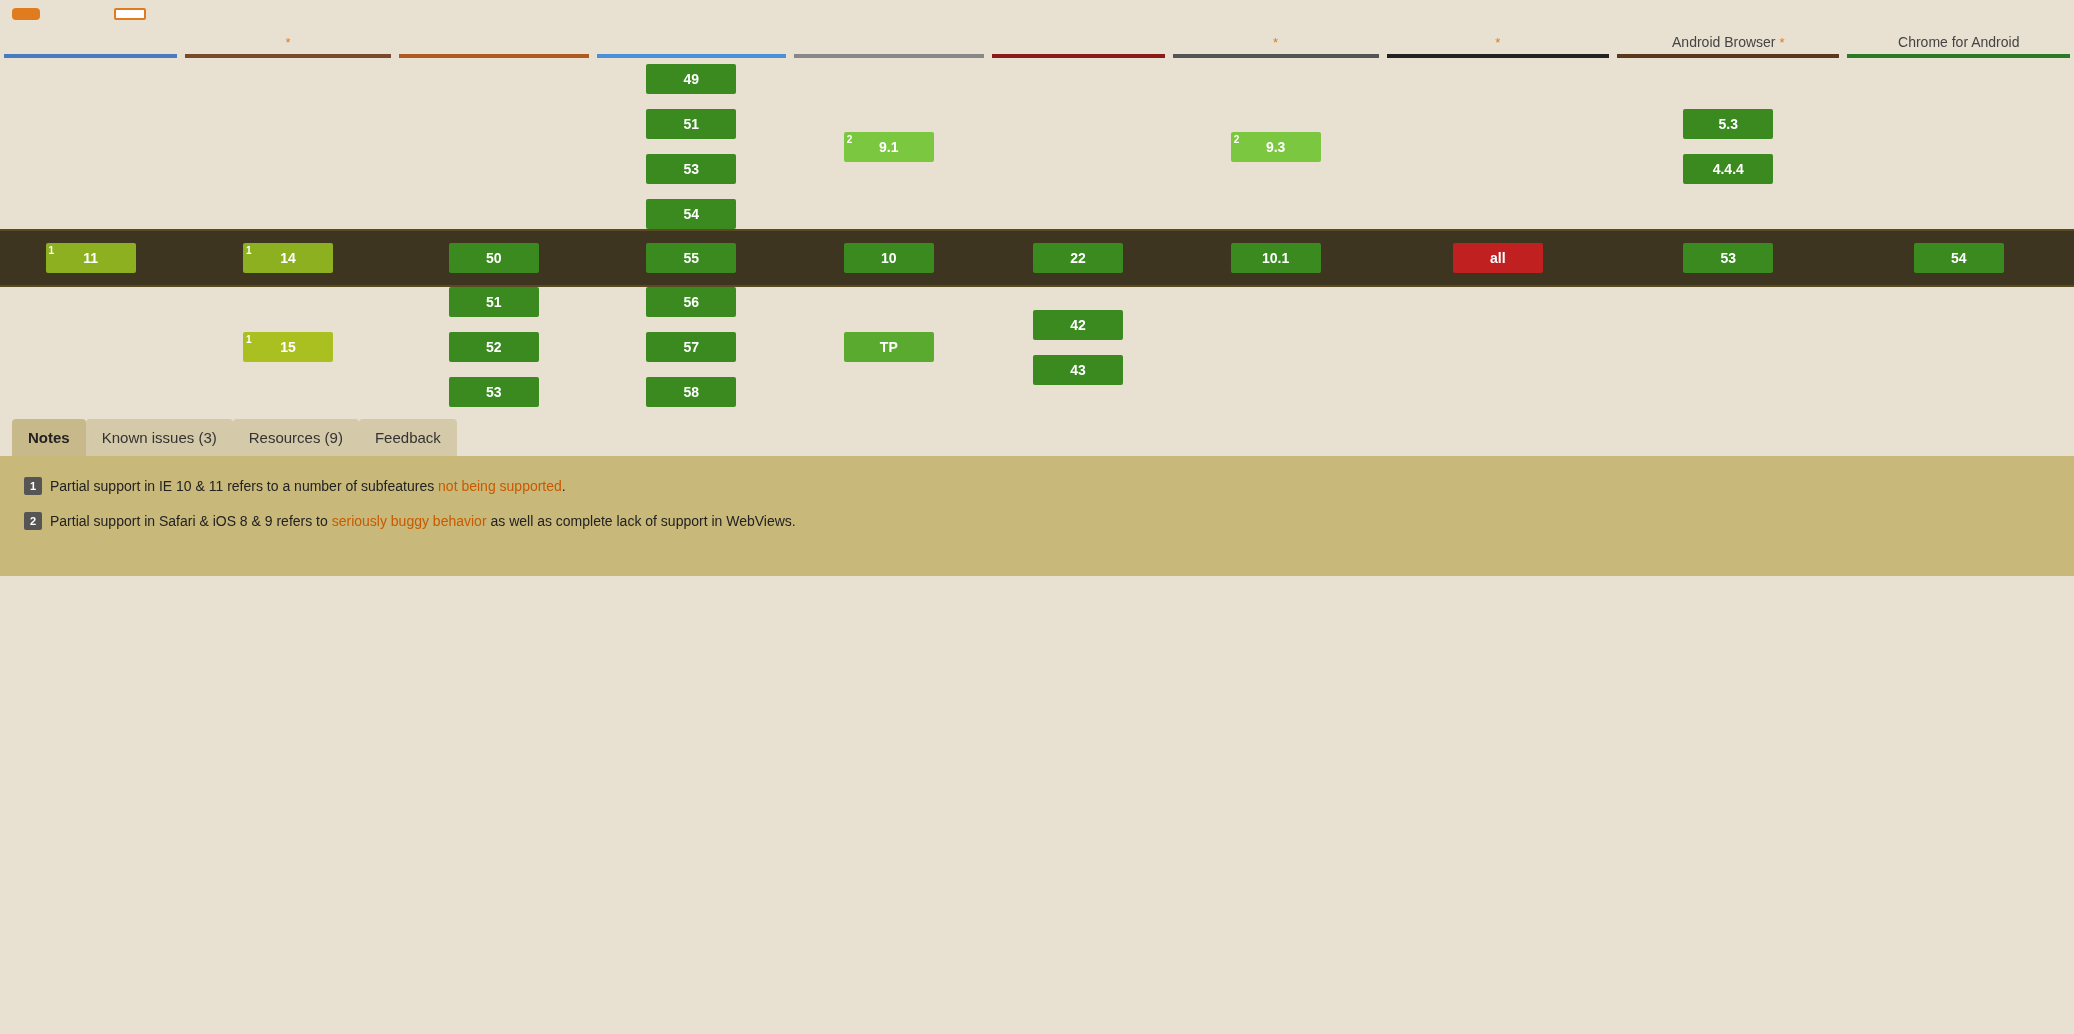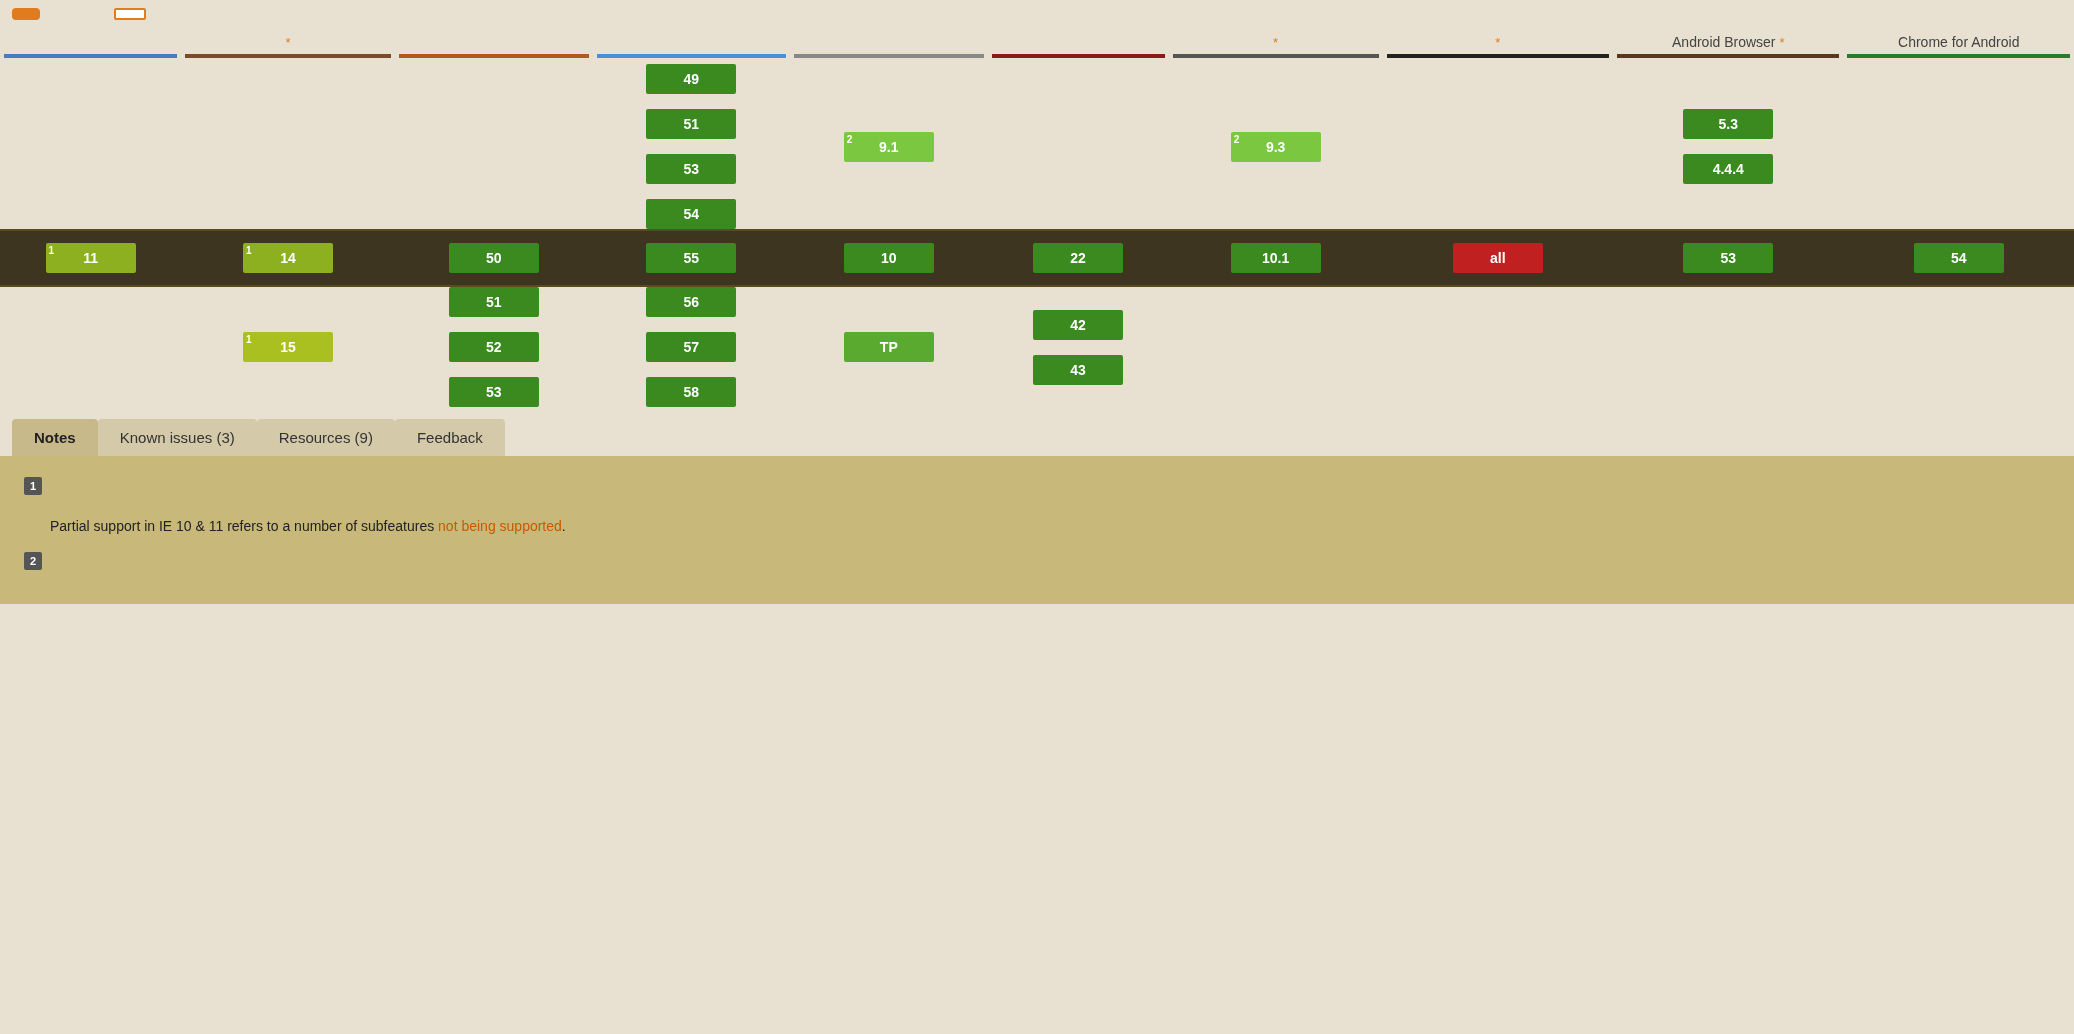--- a/index.html
+++ b/index.html
@@ -124,21 +124,21 @@
 
     
     .tabs-bar {
       display: flex;
       align-items: flex-end;
       padding: 0 12px;
       margin-top: 10px;
       gap: 0;
     }
     .tab {
-      padding: 10px 22px;
+      padding: 10px 16px;
       font-size: 15px;
       cursor: pointer;
       background: #d4c9a8;
       border-radius: 4px 4px 0 0;
       color: #333;
       border: none;
     }
     .tab.active {
       background: #c8b98a;
       font-weight: bold;
@@ -170,21 +170,21 @@
       font-size: 11px;
       font-weight: bold;
       border-radius: 2px;
       flex-shrink: 0;
       margin-top: 1px;
     }
     .note-link {
       color: #c85a00;
       text-decoration: none;
     }
-    .note-text { line-height: 1.5; margin-top: 40px; }
+    .note-text { line-height: 1.5; }
   </style>
 </head>
 <body>
 
 <div class="toolbar">
   <button class="btn-current"></button>
   <button class="btn-plain"></button>
   <button class="btn-plain"></button>
   <button class="btn-show-all"></button>
 </div>
@@ -404,14 +404,15 @@
     <button class="tab">Feedback</button>
   </div>
 
 <div class="notes-section" id="notes-section">
 <div class="note-item">
       <span class="note-badge">1</span>
       <span class="note-text">Partial support in IE 10 &amp; 11 refers to a number of subfeatures <a href="#" class="note-link">not being supported</a>.</span>
     </div>
     <div class="note-item">
       <span class="note-badge">2</span>
+      <span class="note-text">Partial support in Safari &amp; iOS 8 &amp; 9 refers to <a href="#" class="note-link">seriously buggy behavior</a> as well as complete lack of support in WebViews.</span>
     </div>
   </div>
 
 </body></html>

